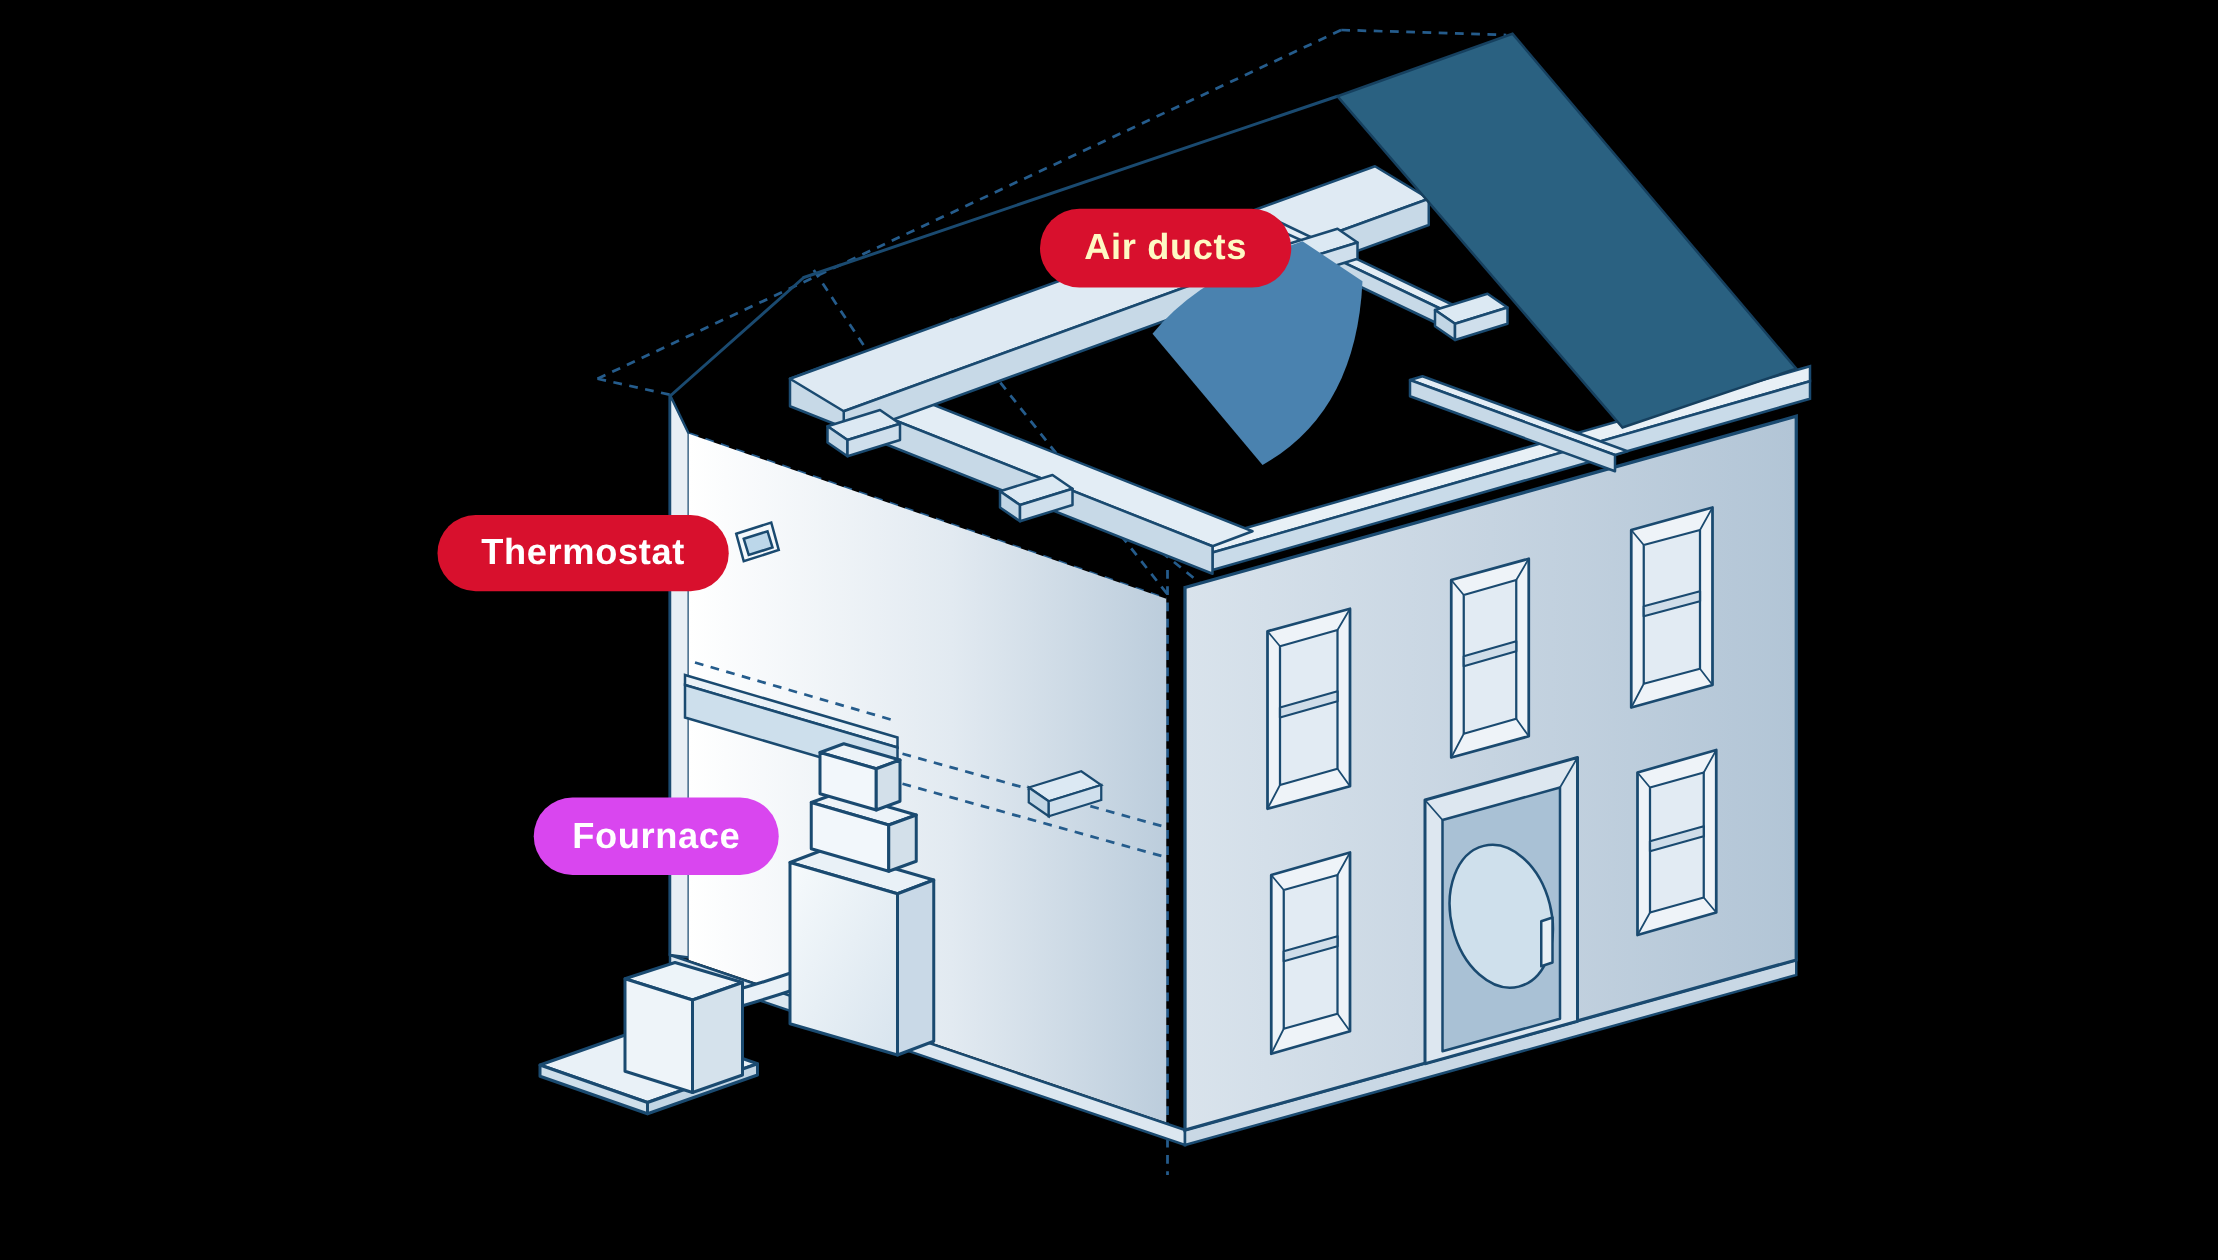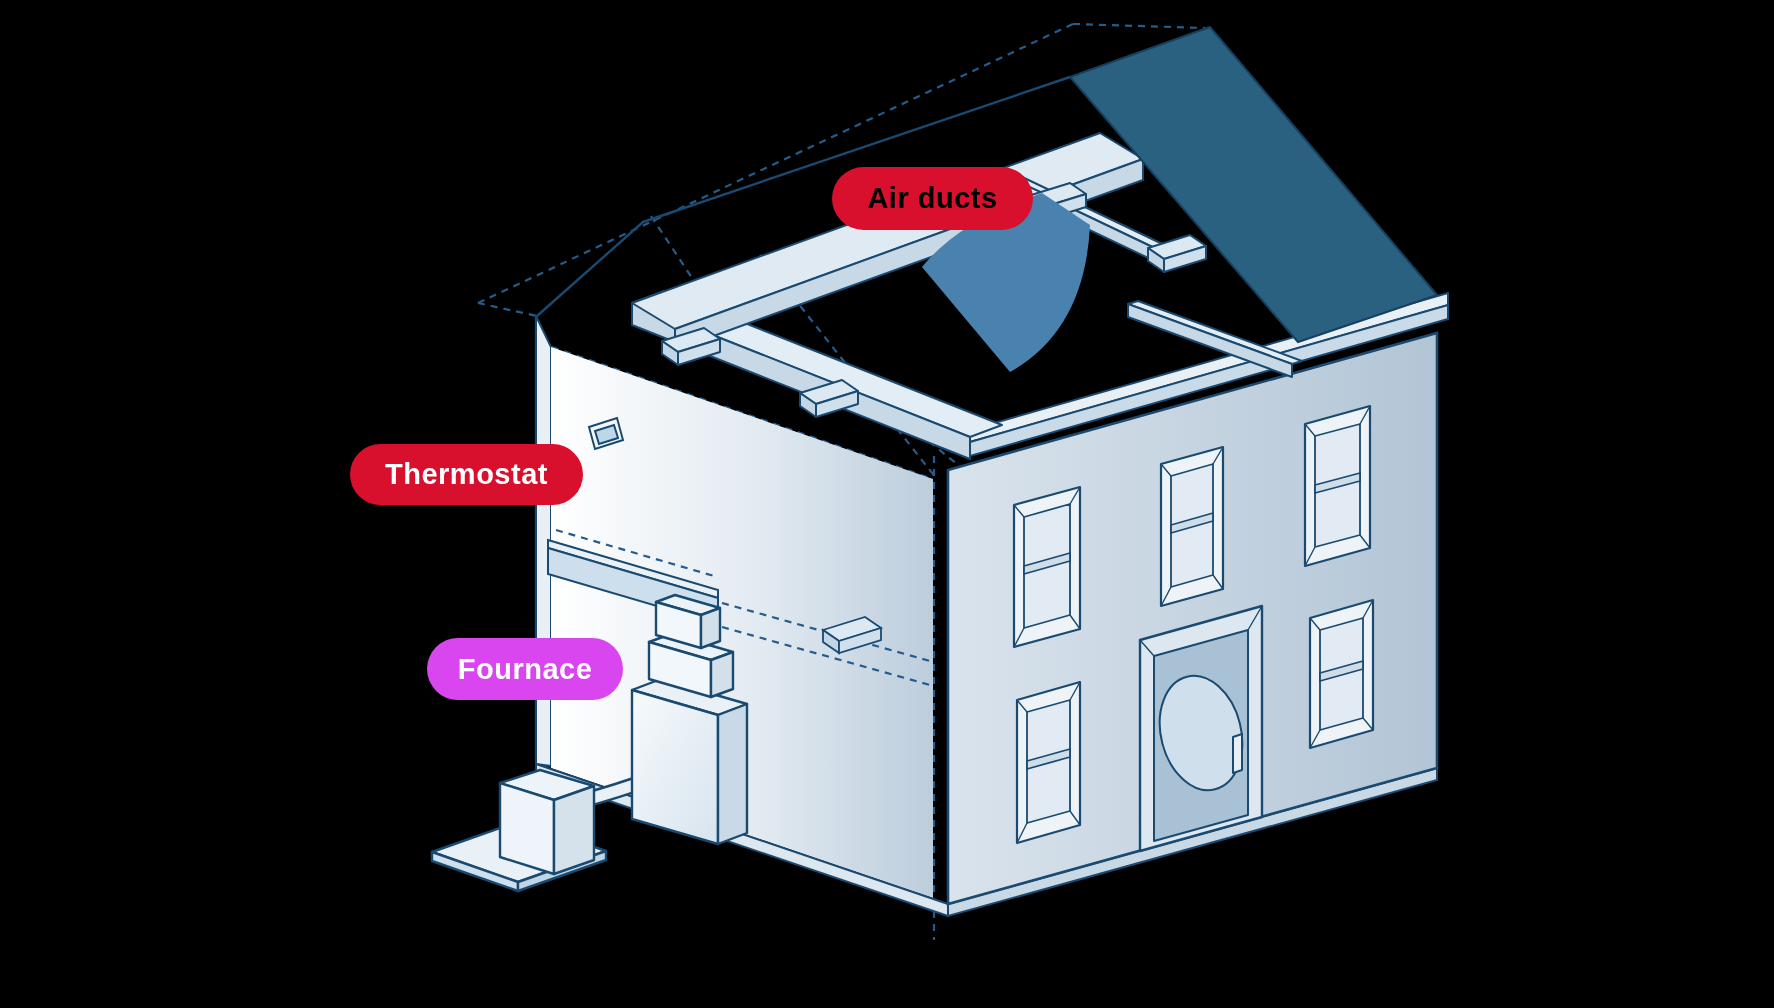--- a/index.html
+++ b/index.html
@@ -189,20 +189,20 @@
 
     <polygon points="1128,304 1292,364 1302,361 1138,301" fill="#e3edf5"></polygon>
     <polygon points="1128,304 1292,364 1292,377 1128,317" fill="#c7d9e7"></polygon>
   </g>
 
   <path d="M1042,193 Q960,220 922,267 L1010,372 Q1085,330 1090,225 Z" fill="#4A82AF"></path>
 
   <polygon points="1070,77 1210,27 1437,295 1298,342" fill="#2A6181" stroke="#16405F" stroke-width="2"></polygon>
 </svg>
 
-<div class="pill" style="left: 832px; top: 167px; width: 201px; height: 63px; background: rgb(216, 16, 45); color: #000000;">Air ducts</div>
-
-<div class="pill" style="left: 350px; top: 412px; width: 233px; height: 61px; background: rgb(216, 16, 45); color: rgb(255, 255, 255); margin-top: 32px;">Thermostat</div>
+<div class="pill" style="left: 832px; top: 167px; width: 201px; height: 63px; background: rgb(216, 16, 45); color: #fef9c3;">Air ducts</div>
+
+<div class="pill" style="left: 350px; top: 412px; width: 233px; height: 61px; background: rgb(216, 16, 45); color: rgb(255, 255, 255);">Thermostat</div>
 
 <div class="pill" style="left: 427px; top: 638px; width: 196px; height: 62px; background: #d946ef; color: rgb(255, 255, 255);">Fournace</div>
 
 
 </div>
 
 </body></html>

